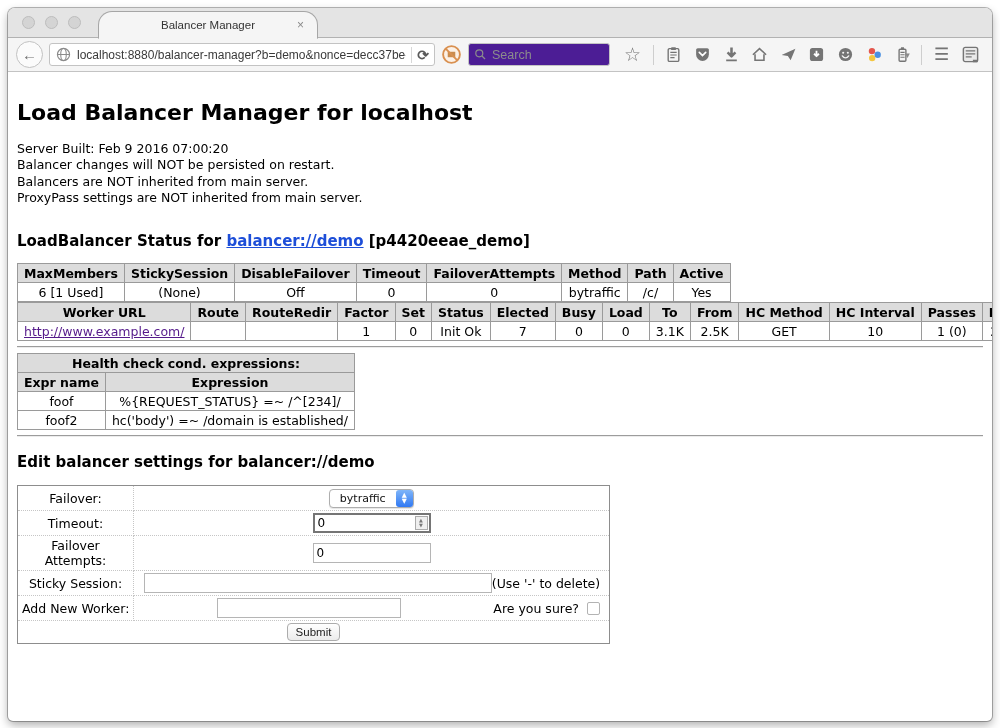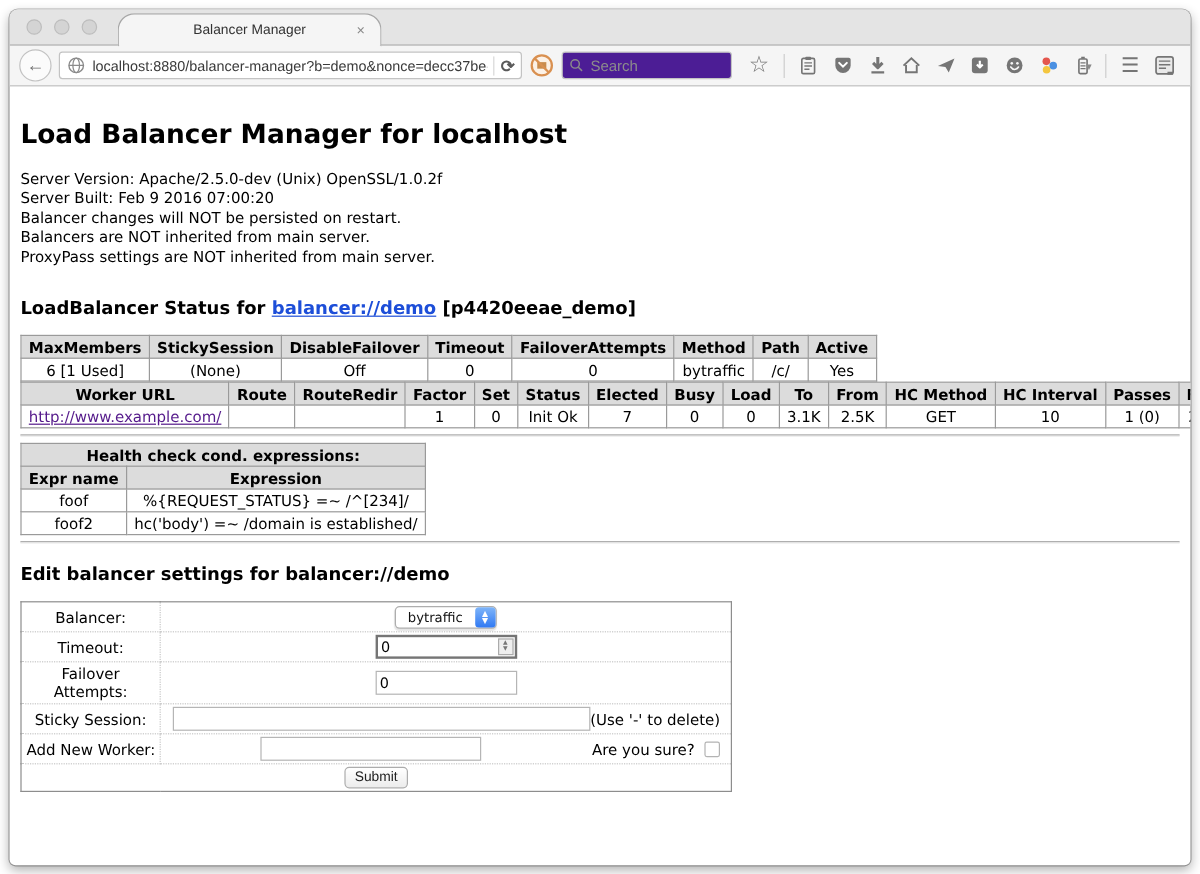--- a/index.html
+++ b/index.html
@@ -212,21 +212,20 @@
         <line x1="4" y1="10" x2="9" y2="10" stroke="#757575" stroke-width="1"></line>
         <path d="M10 12.5h4v2h-4z" fill="#757575"></path>
       </svg>
     </div>
   </div>
 
   <div class="content">
     <h1 class="ptitle">Load Balancer Manager for localhost</h1>
 
     <div class="info">
-      <div>Server Version: Apache/2.5.0-dev (Unix) OpenSSL/1.0.2f</div>
       <div>Server Built: Feb 9 2016 07:00:20</div>
       <div>Balancer changes will NOT be persisted on restart.</div>
       <div>Balancers are NOT inherited from main server.</div>
       <div>ProxyPass settings are NOT inherited from main server.</div>
     </div>
 
     <h3 class="sect"><span>LoadBalancer Status for </span><a href="#" class="lnk">balancer://demo</a><span> [p4420eeae_demo]</span></h3>
 
     <table class="apache">
       <tbody>
@@ -314,21 +313,21 @@
     </tbody>
       </table>
 
     <hr class="rule">
 
     <h3 class="edit">Edit balancer settings for balancer://demo</h3>
 
     <table class="ftable">
       <tbody>
           <tr class="row-lb">
-        <td class="flabel">Balancer:</td>
+        <td class="flabel">Failover:</td>
         <td class="fval">
           <span class="mac-select">
             <span class="txt">bytraffic</span>
             <span class="stepper">
                   <span>▲</span>
                   <span>▼</span>
                 </span>
           </span>
         </td>
       </tr>

